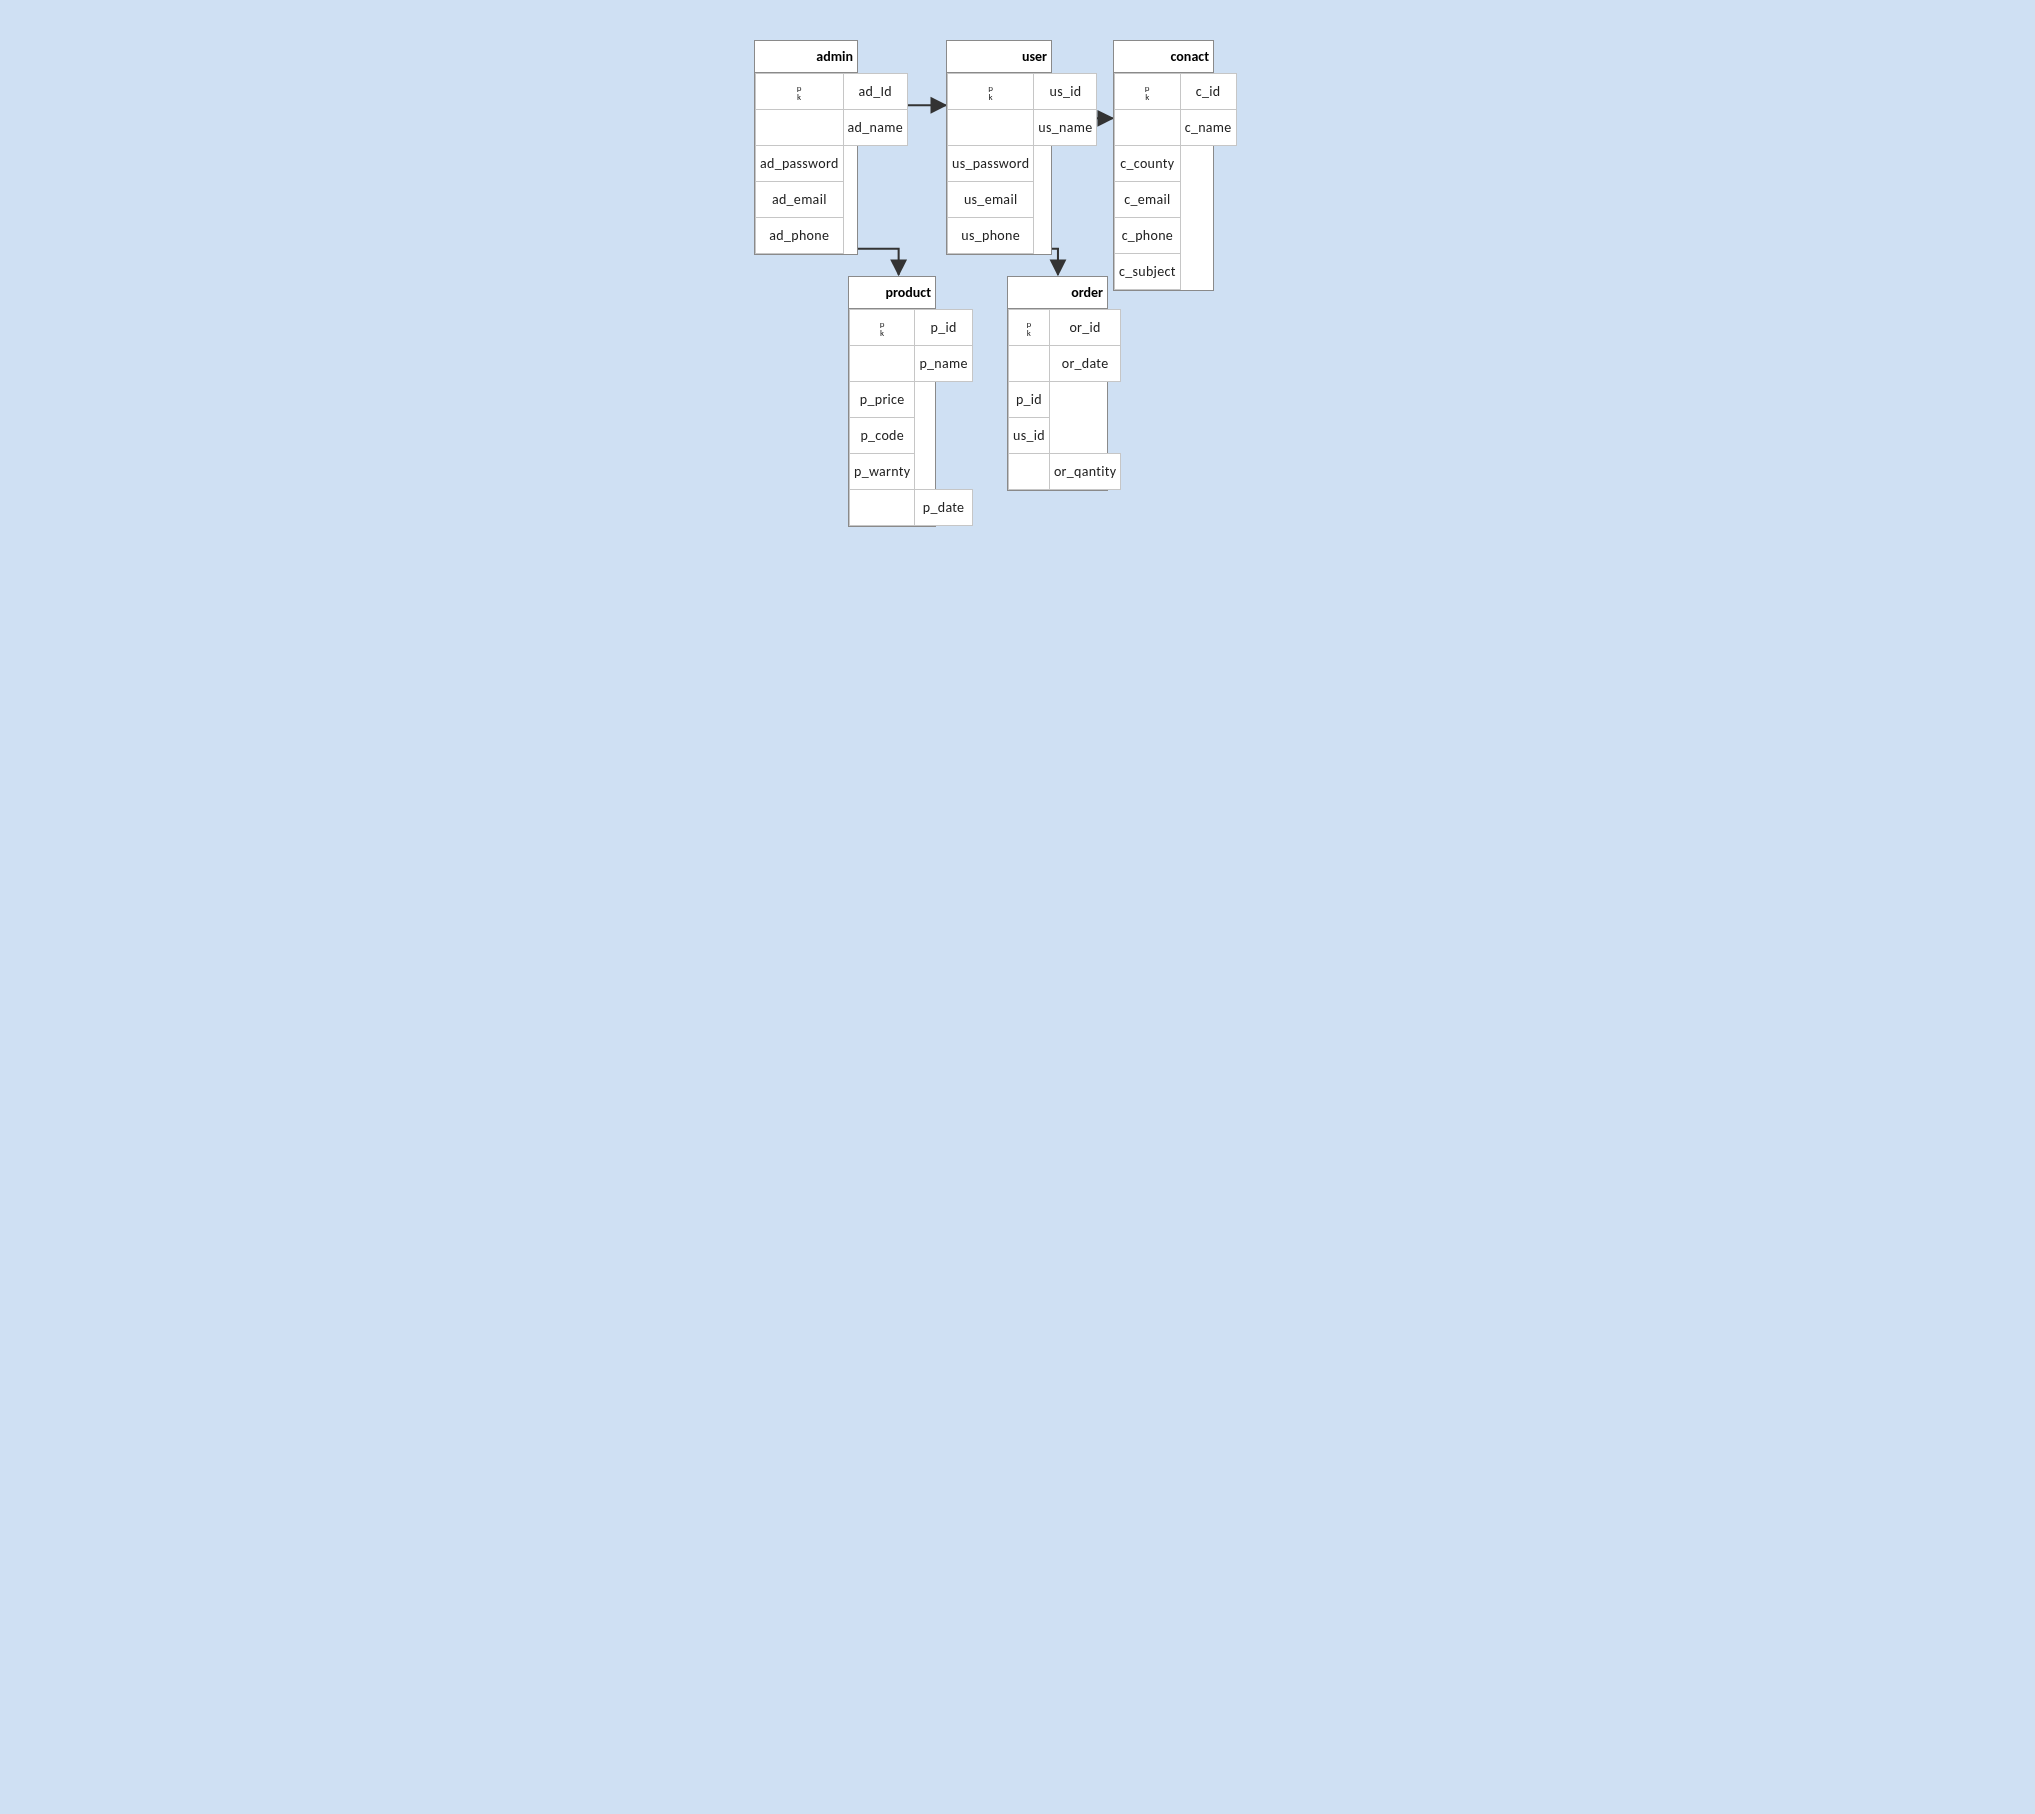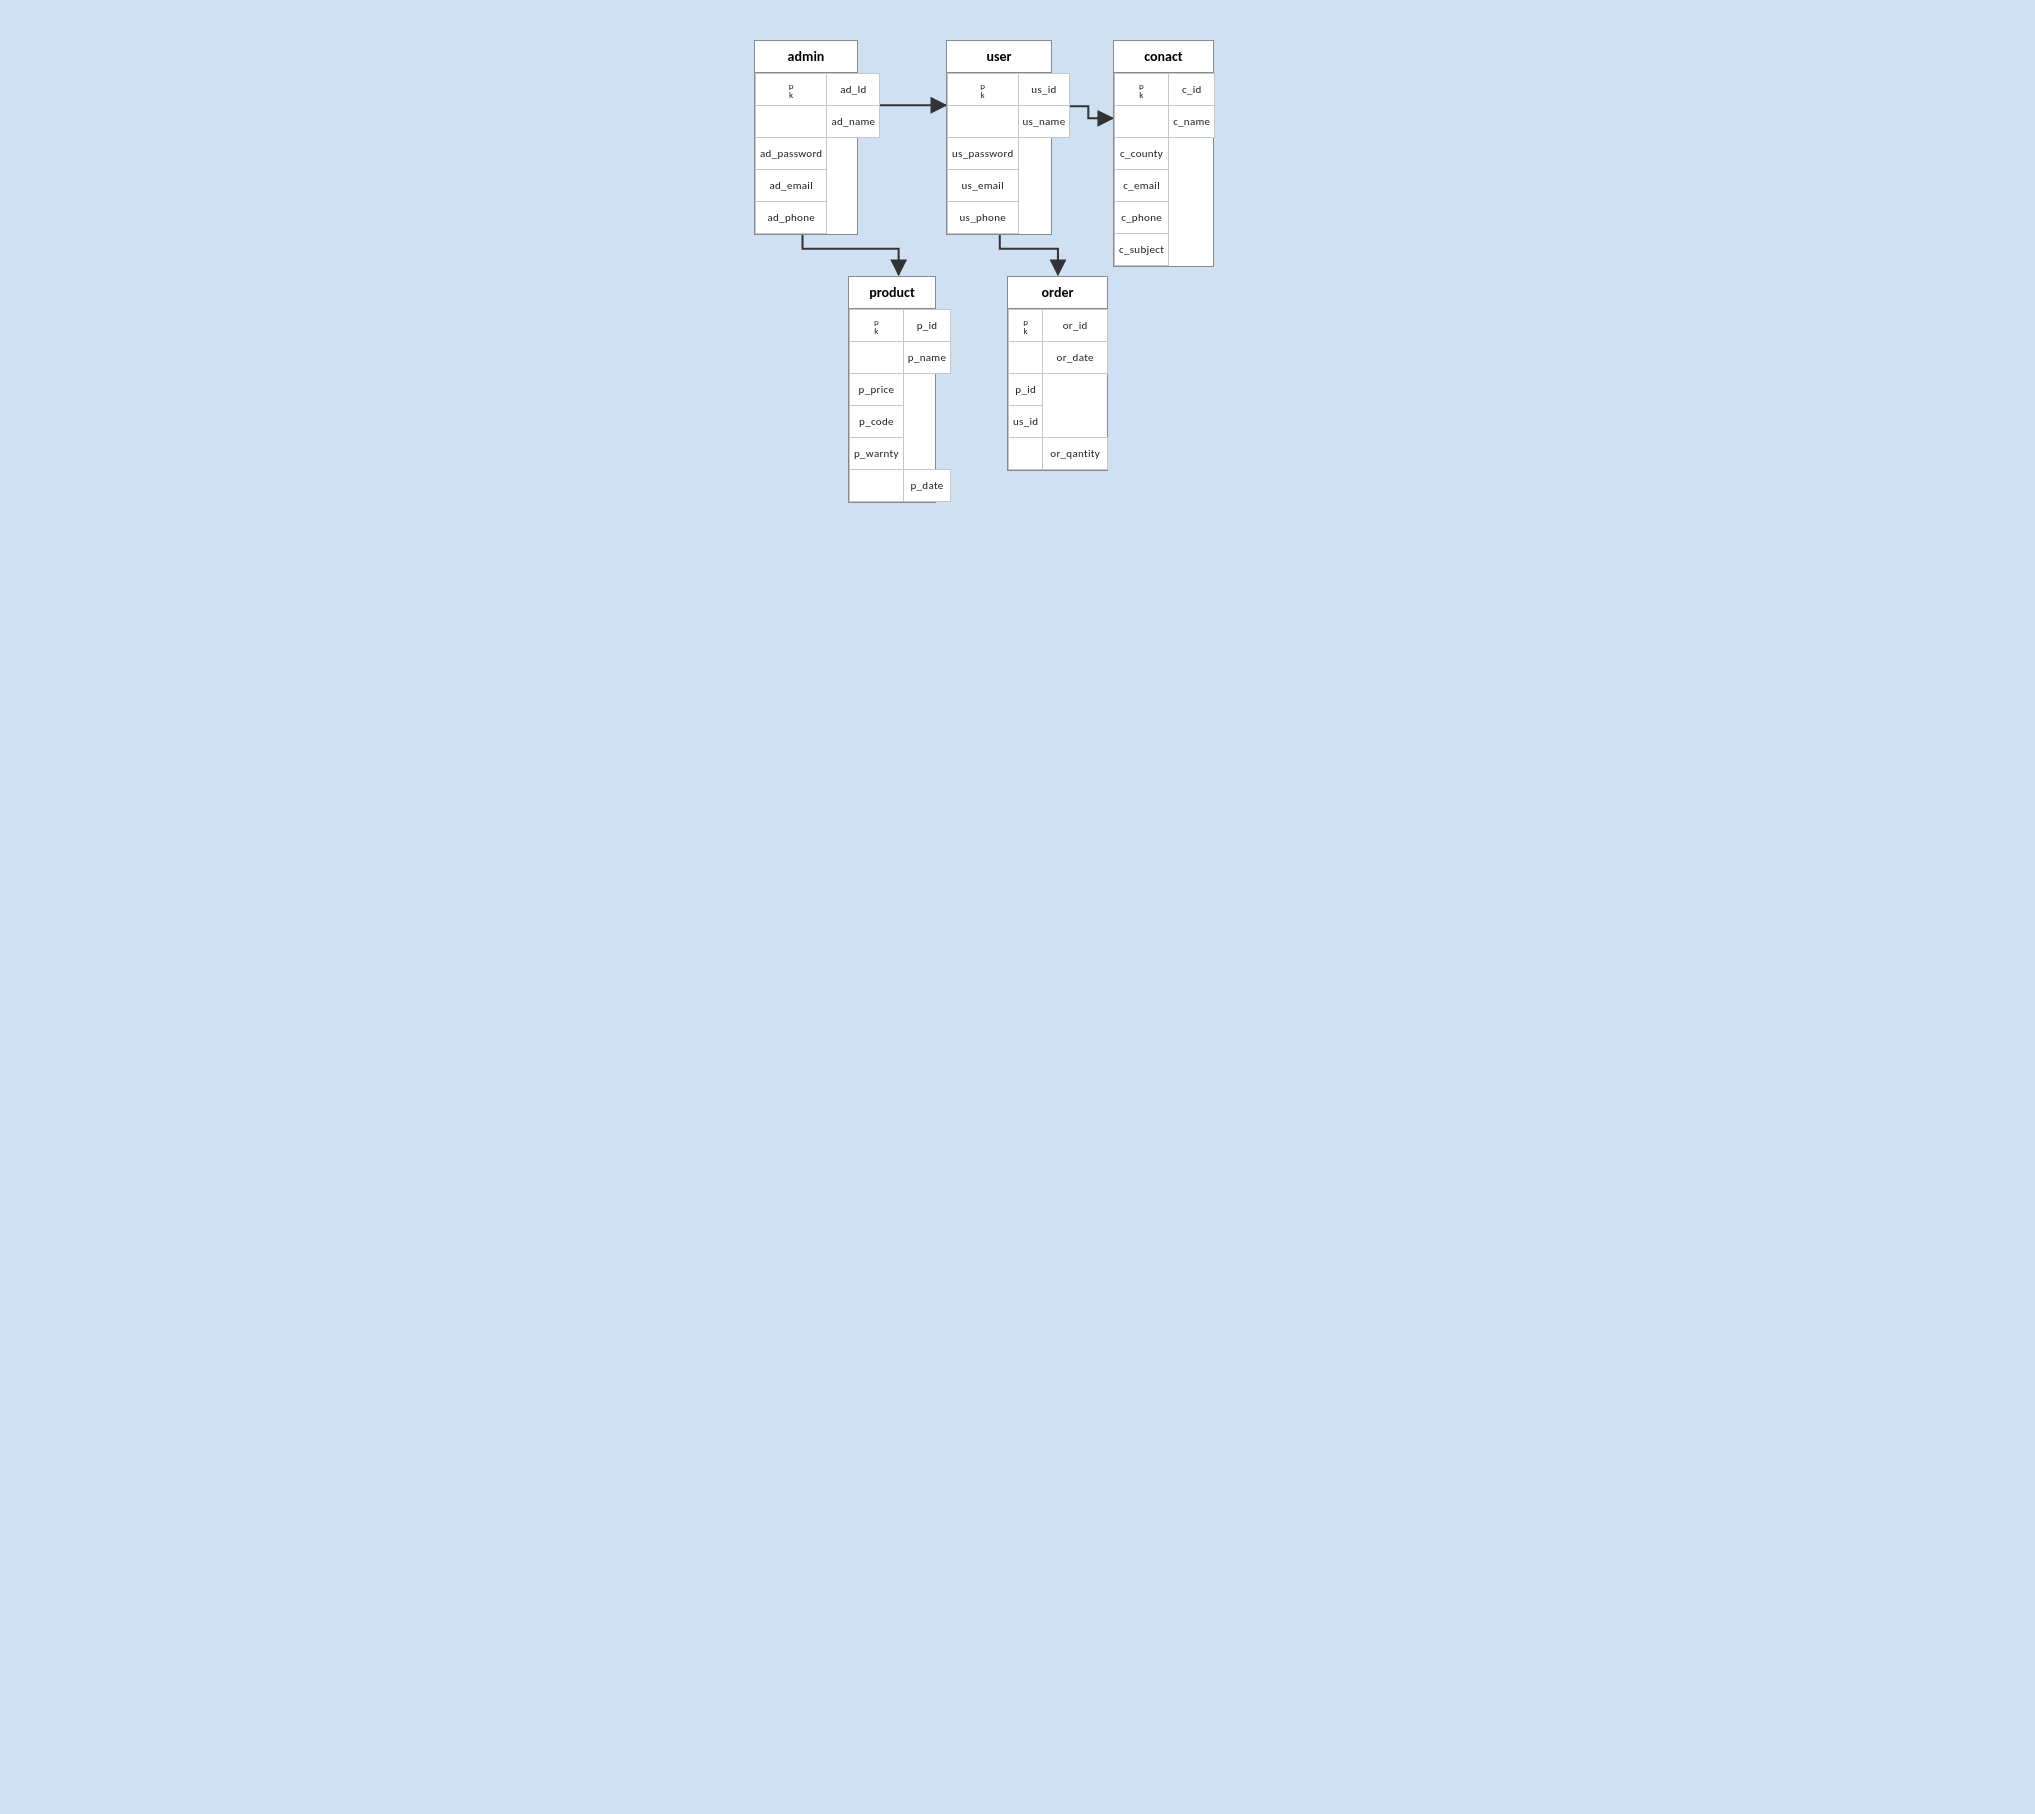--- a/index.html
+++ b/index.html
@@ -25,40 +25,40 @@
     height: 523px;
     pointer-events: none;
   }
   .entity {
     position: absolute;
     background: #ffffff;
     border: 0.5px solid #8a8a8a;
     box-sizing: border-box;
   }
   .entity .title {
-    text-align: center;
+    text-align: right;
     font-weight: 700;
     font-size: 14px;
     padding: 7px 4px;
     border-bottom: 0.5px solid #8a8a8a;
   }
   .entity .rows {
     display: table;
     width: 100%;
     border-collapse: collapse;
   }
   .entity .row {
     display: table-row;
   }
   .entity .keycol, .entity .field {
     display: table-cell;
     border: 0.5px solid #c6c6c6;
     vertical-align: middle;
     text-align: center;
-    font-size: 11px;
+    font-size: 14px;
     padding: 9px 4px;
     color: #222;
     background: #fff;
     letter-spacing: 0.3px;
   }
   .entity .keycol {
     width: 15px;
     font-size: 9px;
     line-height: 1.0;
     padding: 3px 2px;

